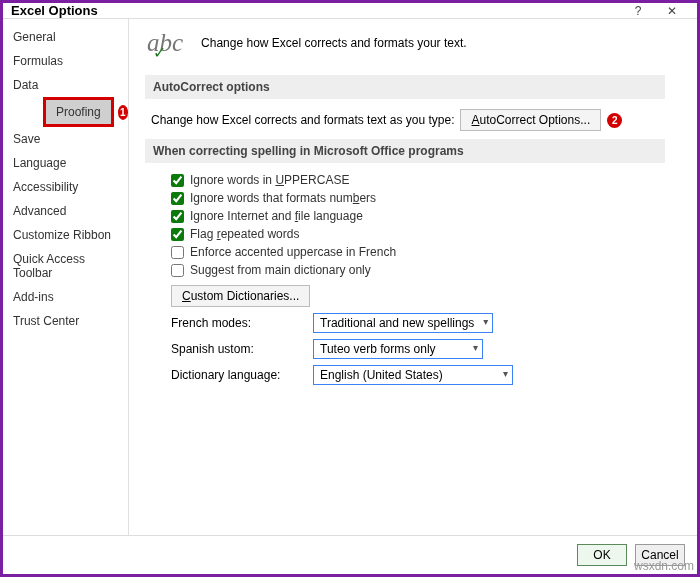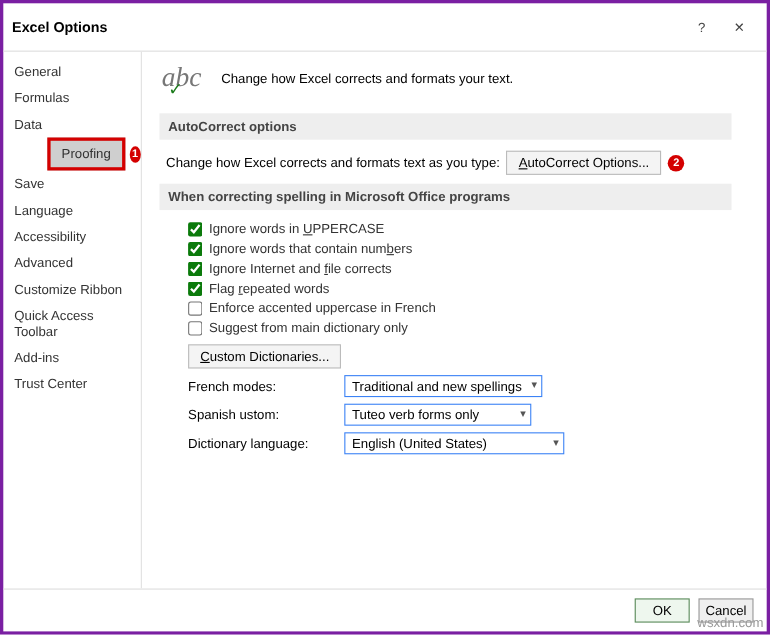--- a/index.html
+++ b/index.html
@@ -1,18 +1,18 @@
 <!DOCTYPE html>
 <html><head>
 <meta charset="utf-8">
 <style>
 * { box-sizing: border-box; margin: 0; padding: 0; font-family: "Segoe UI", Tahoma, sans-serif; font-size: 12px; }
 body { background: #fff; }
 .window { width: 700px; height: 577px; border: 3px solid #7a1fa2; background: #fff; display: flex; flex-direction: column; }
-.titlebar { height: 44px; display: flex; align-items: center; padding: 0 8px; border-bottom: 1px solid #ddd; }
+.titlebar { height: 16px; display: flex; align-items: center; padding: 0 8px; border-bottom: 1px solid #ddd; }
 .title { font-weight: bold; font-size: 13px; flex:1; }
 .tbtn { width: 34px; height: 22px; display: flex; align-items: center; justify-content: center; color: #444; }
 .body { flex:1; display:flex; overflow:hidden; }
 .sidebar { width: 126px; border-right: 1px solid #e0e0e0; padding-top:6px; }
 .side-item { padding: 5px 10px; cursor: pointer; color: #333; }
 .side-item.selected { background: #cfcfcf; }
 .hl-red { border: 3px solid #d40000; }
 .content { flex:1; padding: 10px 16px 6px 16px; overflow:auto; position:relative; }
 .intro { display:flex; align-items:center; gap:10px; margin-bottom:18px; padding-left:2px;}
 .intro-icon { color:#555; font-size:25px; }
@@ -81,25 +81,25 @@
       </div>
 
       <div class="section-head">When correcting spelling in Microsoft Office programs</div>
 
       <div class="ck-row">
         <input type="checkbox" class="ck" checked="" style="">
         <span class="lbl"><span>Ignore words in </span><span class="u">U</span><span>PPERCASE</span></span>
       </div>
       <div class="ck-row">
         <input type="checkbox" class="ck" checked="" style="">
-        <span class="lbl"><span>Ignore words that contain num</span><span class="u">b</span><span>ers</span></span>
+        <span class="lbl"><span>Ignore words that formats num</span><span class="u">b</span><span>ers</span></span>
       </div>
       <div class="ck-row">
         <input type="checkbox" class="ck" checked="" style="">
-        <span class="lbl"><span>Ignore Internet and </span><span class="u">f</span><span>ile corrects</span></span>
+        <span class="lbl"><span>Ignore Internet and </span><span class="u">f</span><span>ile language</span></span>
       </div>
       <div class="ck-row">
         <input type="checkbox" class="ck" checked="" style="">
         <span class="lbl"><span>Flag </span><span class="u">r</span><span>epeated words</span></span>
       </div>
       <div class="ck-row">
         <input type="checkbox" class="ck" style="">
         <span class="lbl">Enforce accented uppercase in French</span>
       </div>
       <div class="ck-row">

